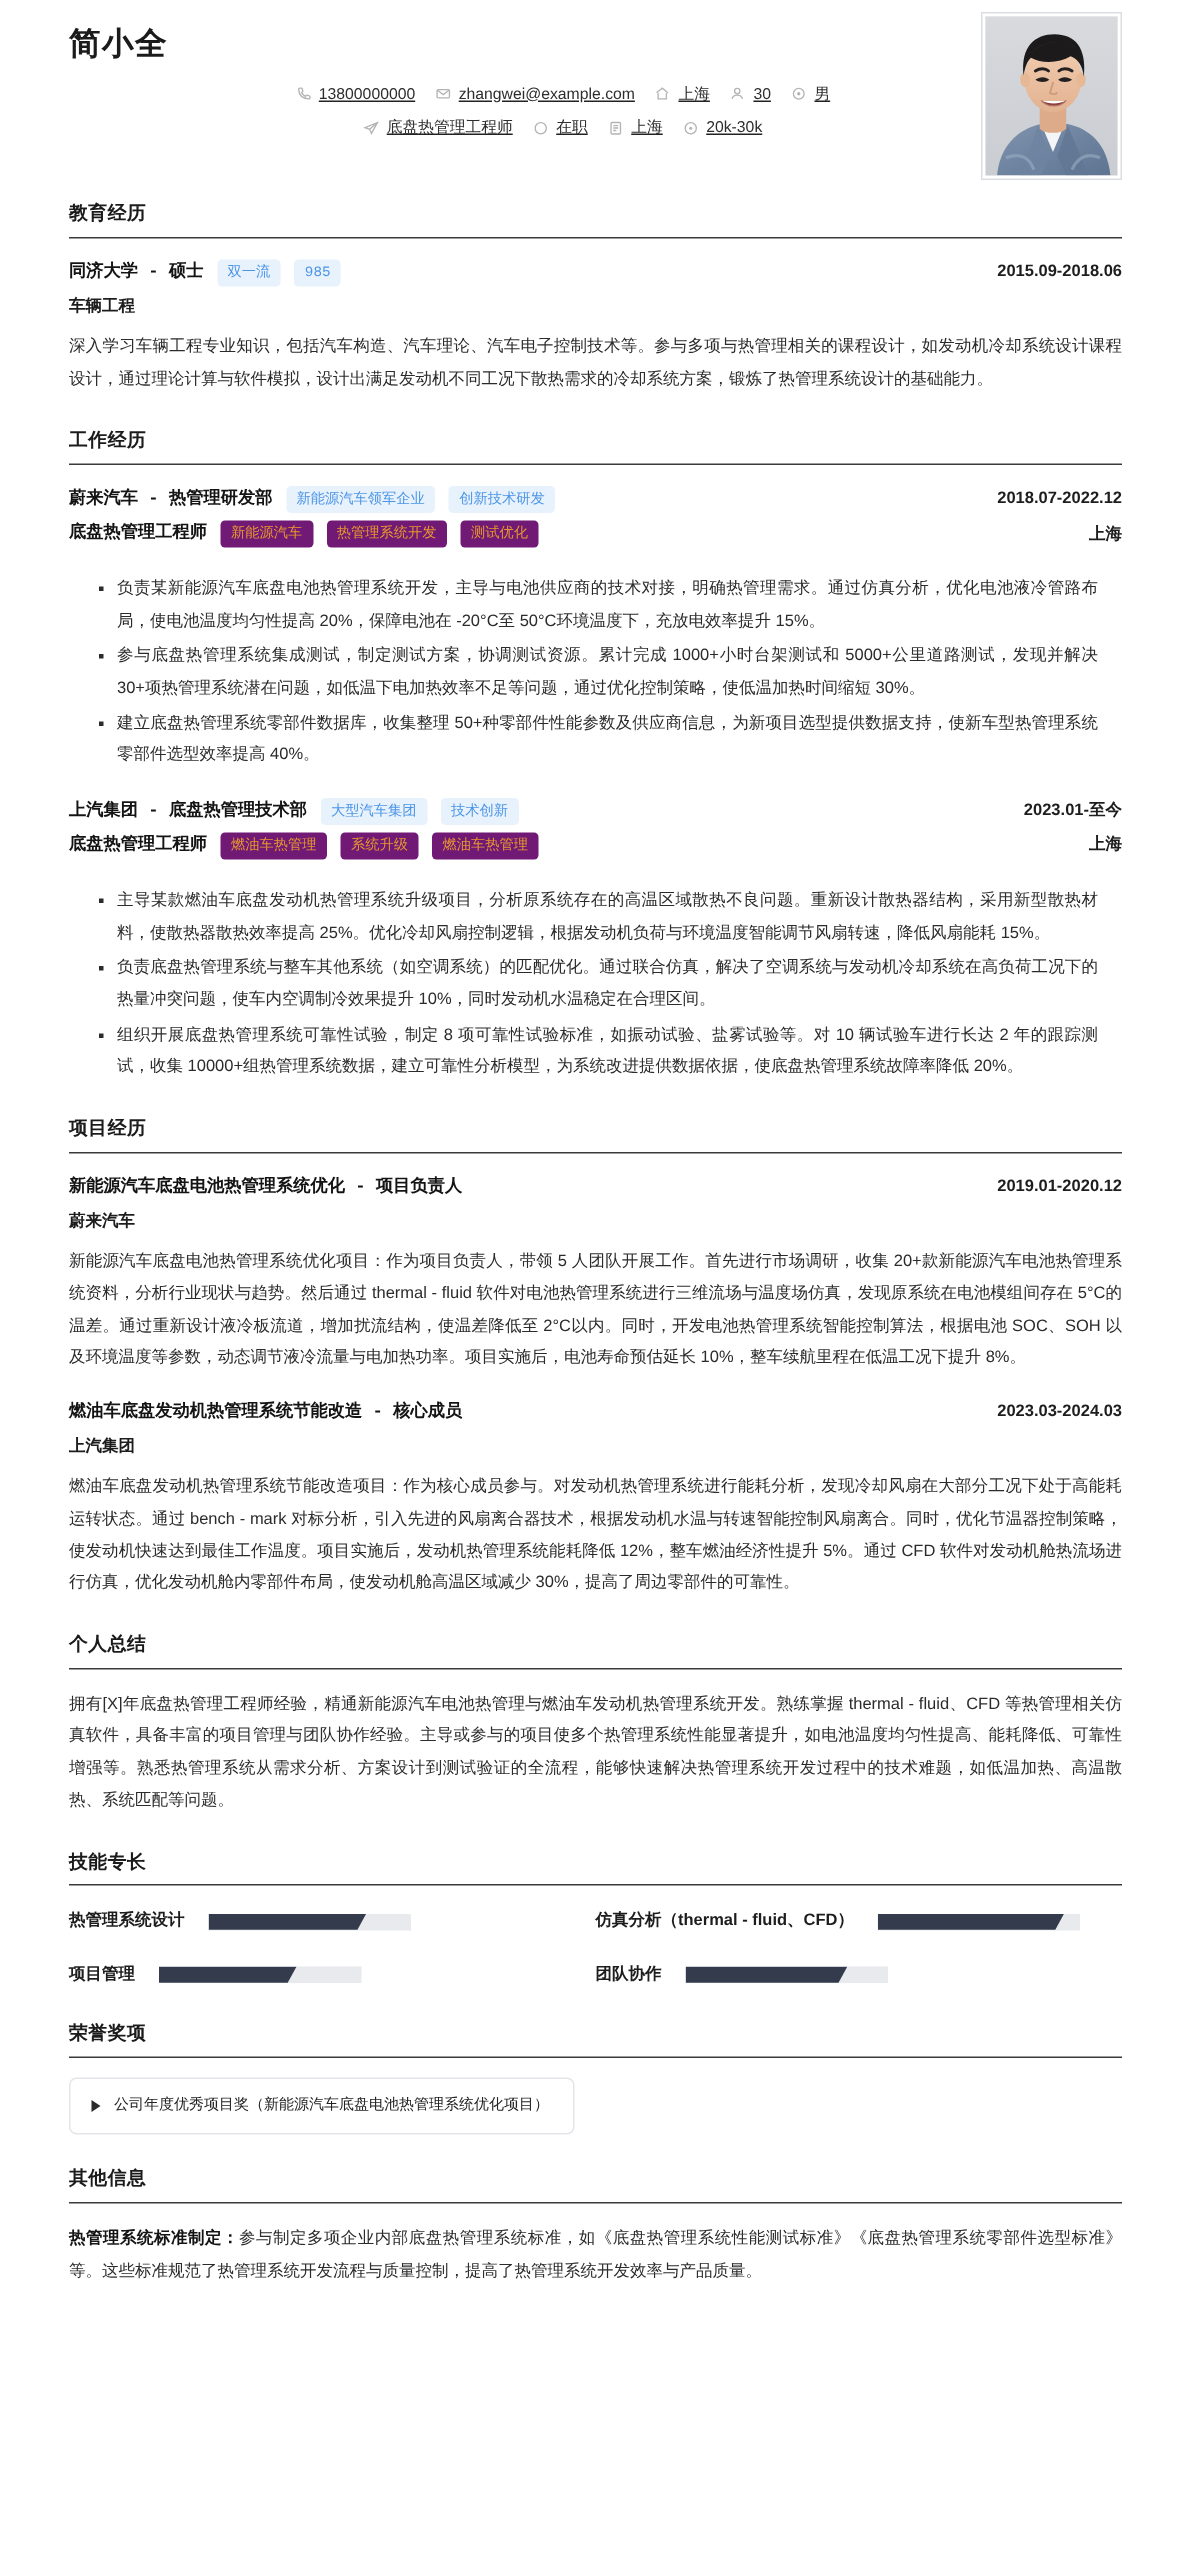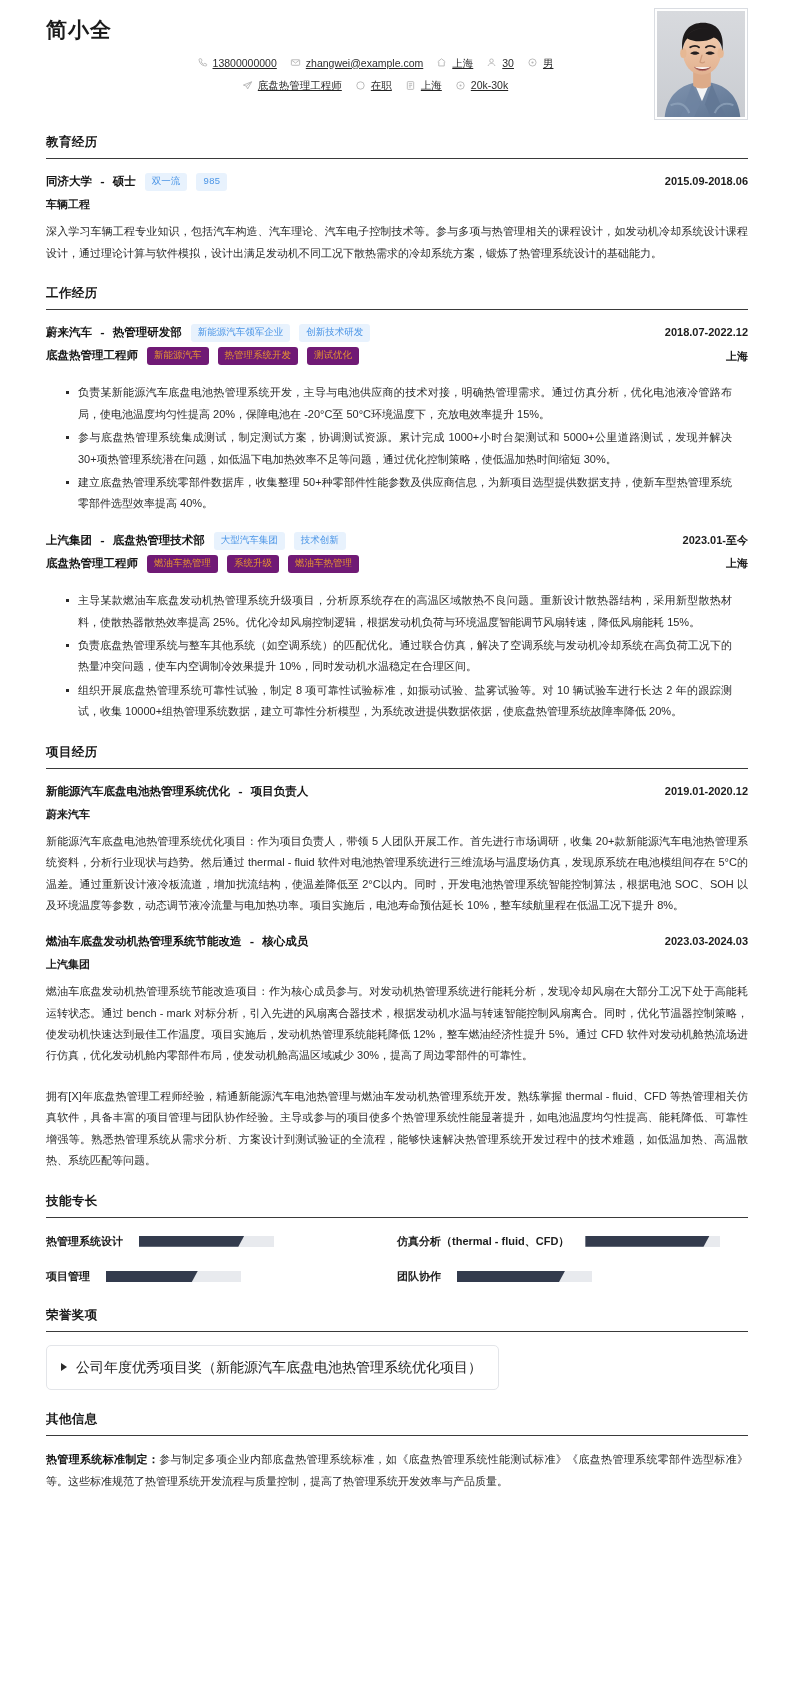--- a/index.html
+++ b/index.html
@@ -211,21 +211,21 @@
   }
 
   
   .honor-card {
     display: inline-flex;
     align-items: center;
     gap: 9px;
     border: 1px solid #e3e5e9;
     border-radius: 5px;
     padding: 9px 16px 10px 14px;
-    font-size: 14px;
+    font-size: 10px;
     color: #222;
     background: #fff;
   }
   .tri {
     width: 0; height: 0;
     border-left: 6px solid #2a2a2a;
     border-top: 4px solid transparent;
     border-bottom: 4px solid transparent;
     flex: 0 0 auto;
   }
@@ -476,20 +476,21 @@
             </div>
             <span class="entry-meta">2023.03-2024.03</span>
           </div>
           <div class="entry-sub">上汽集团</div>
           <div class="para">燃油车底盘发动机热管理系统节能改造项目：作为核心成员参与。对发动机热管理系统进行能耗分析，发现冷却风扇在大部分工况下处于高能耗运转状态。通过 bench - mark 对标分析，引入先进的风扇离合器技术，根据发动机水温与转速智能控制风扇离合。同时，优化节温器控制策略，使发动机快速达到最佳工作温度。项目实施后，发动机热管理系统能耗降低 12%，整车燃油经济性提升 5%。通过 CFD 软件对发动机舱热流场进行仿真，优化发动机舱内零部件布局，使发动机舱高温区域减少 30%，提高了周边零部件的可靠性。</div>
         </div>
       </div>
   </div>
 
   <div class="section">
+    <div class="section-head">个人总结</div>
     <div class="para">拥有[X]年底盘热管理工程师经验，精通新能源汽车电池热管理与燃油车发动机热管理系统开发。熟练掌握 thermal - fluid、CFD 等热管理相关仿真软件，具备丰富的项目管理与团队协作经验。主导或参与的项目使多个热管理系统性能显著提升，如电池温度均匀性提高、能耗降低、可靠性增强等。熟悉热管理系统从需求分析、方案设计到测试验证的全流程，能够快速解决热管理系统开发过程中的技术难题，如低温加热、高温散热、系统匹配等问题。</div>
   </div>
 
   <div class="section">
     <div class="section-head">技能专长</div>
     <div class="skills-grid" id="skills-grid">
         <div class="skill">
           <span class="skill-label">热管理系统设计</span>
           <div class="skill-track">
             <div class="skill-fill" style="width: 78%;"></div>

